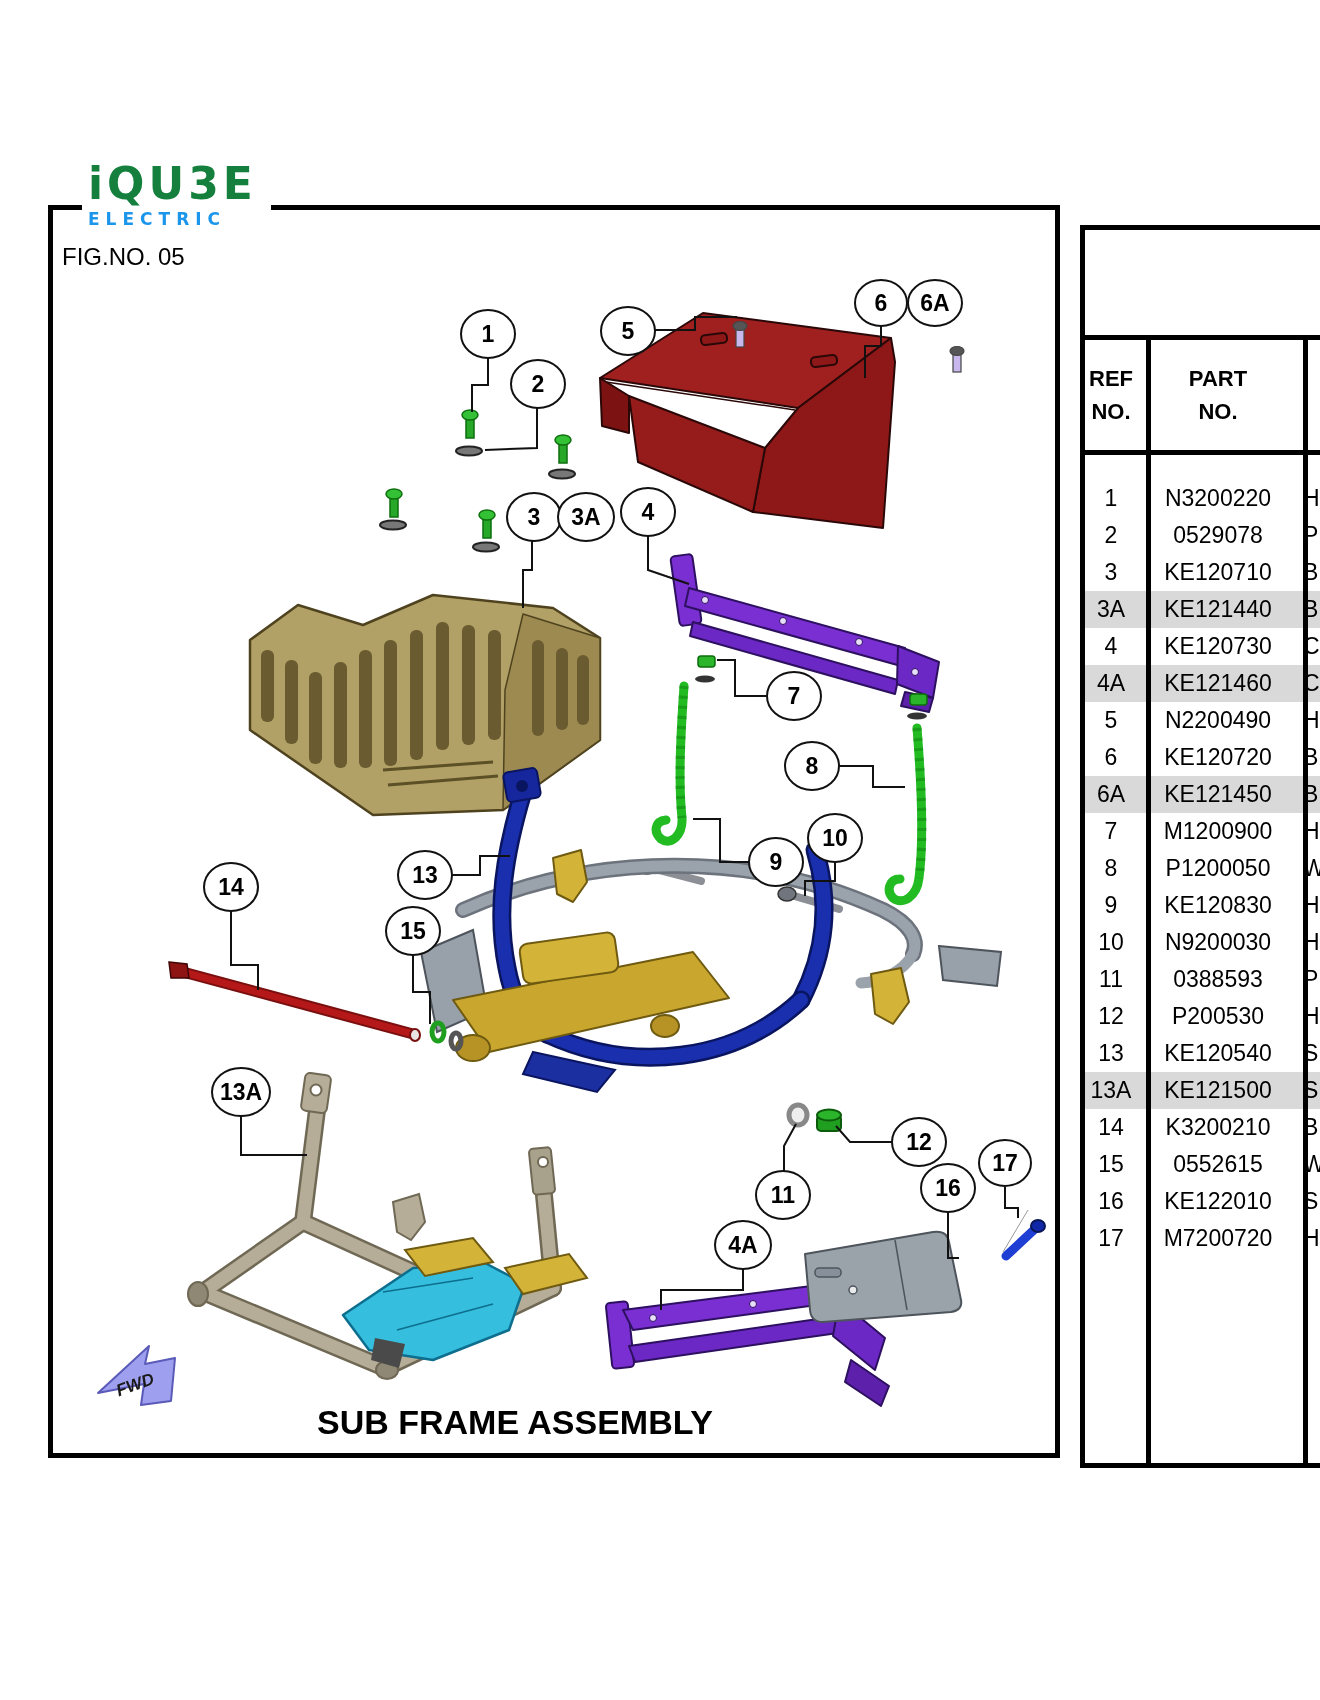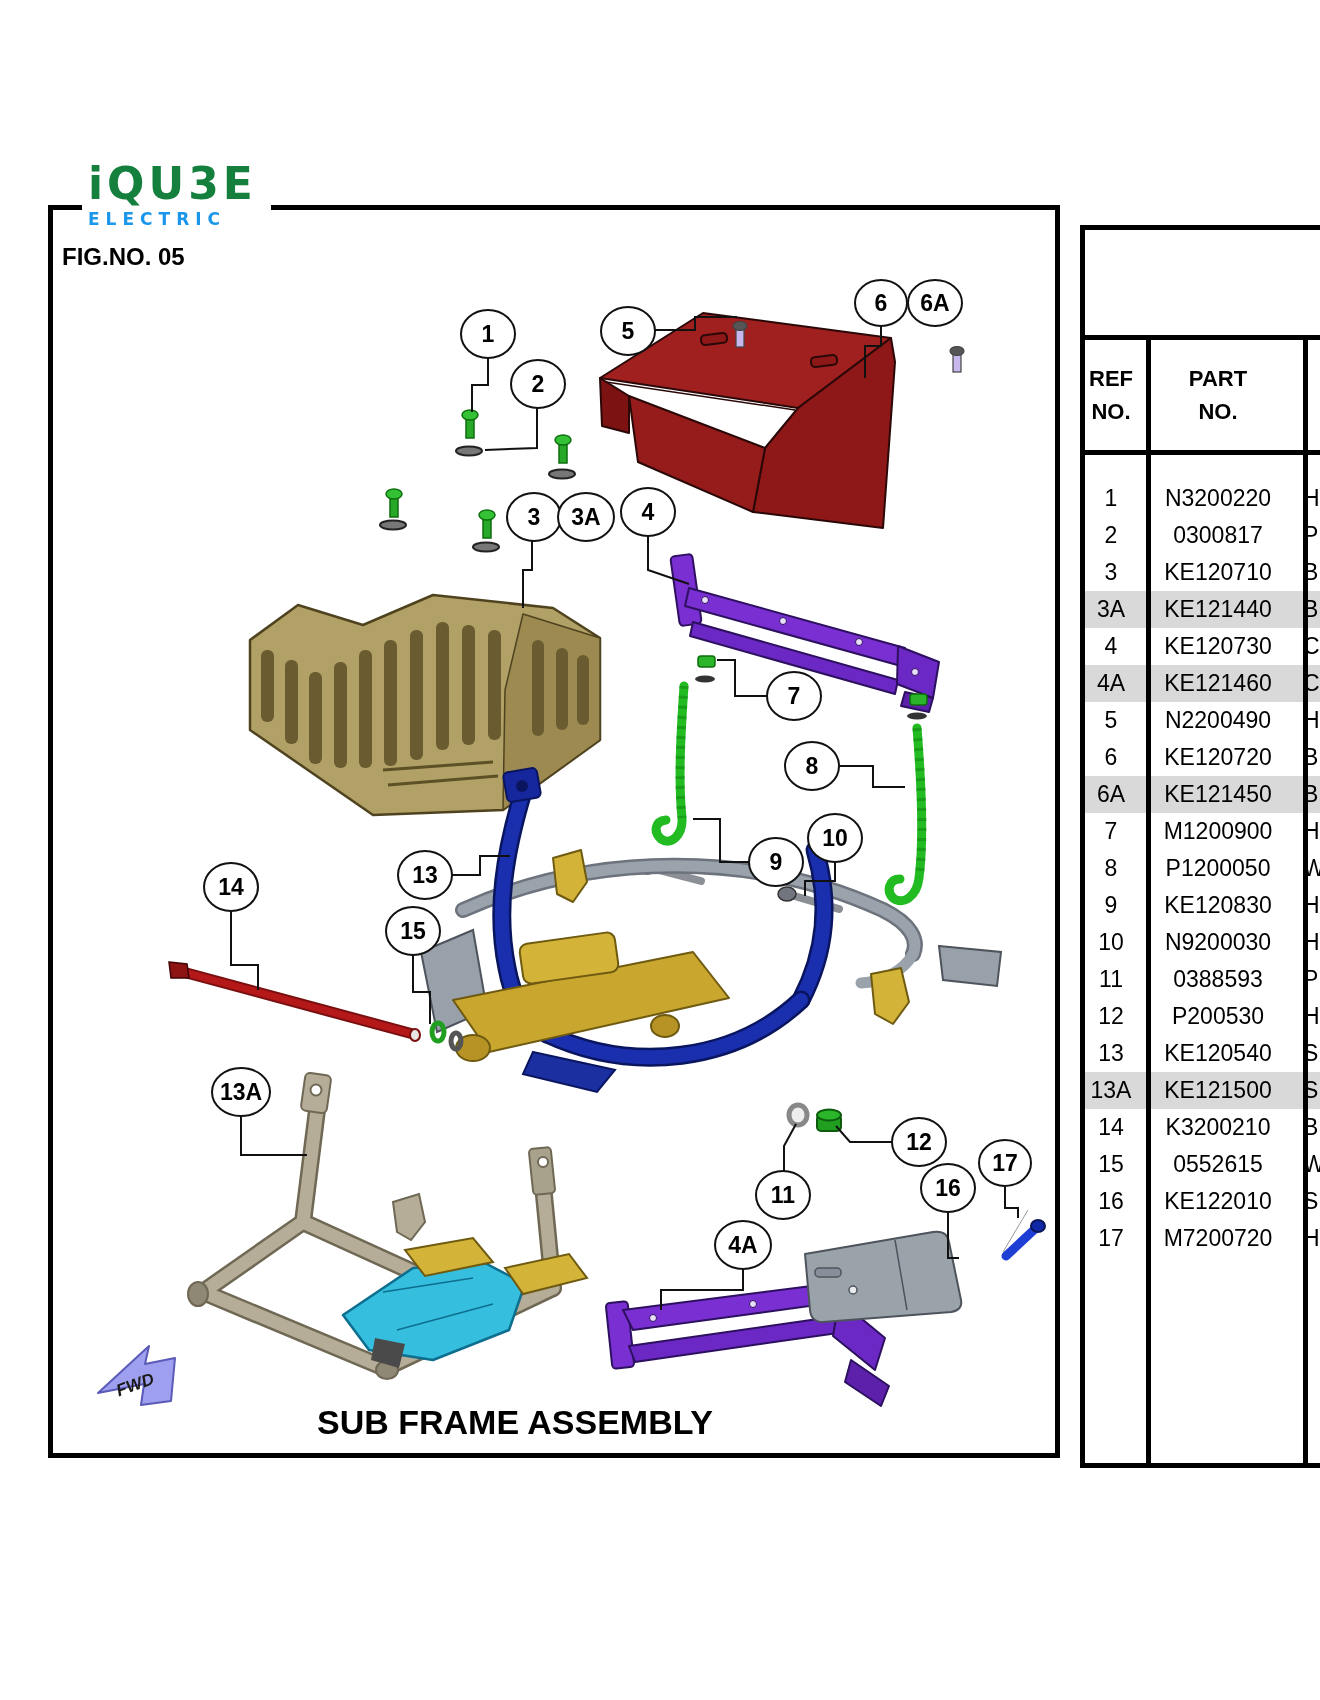--- a/index.html
+++ b/index.html
@@ -4,21 +4,21 @@
 <style>
   html,body{margin:0;padding:0;}
   body{width:1320px;height:1700px;background:#fff;position:relative;overflow:hidden;
        font-family:"Liberation Sans",sans-serif;color:#000;}
   
   .logo{position:absolute;left:82px;top:160px;z-index:3;background:#fff;padding:2px 14px 4px 6px;line-height:1;}
   .logo .brand{font-weight:bold;font-size:44px;letter-spacing:4px;color:#15803d;font-family:"DejaVu Sans",sans-serif;}
   .logo .sub{font-weight:bold;font-size:17px;letter-spacing:6px;color:#1b96ea;margin-top:5px;font-family:"DejaVu Sans",sans-serif;}
   
   .main-box{position:absolute;left:48px;top:205px;width:1002px;height:1243px;border:5px solid #000;z-index:1;background:#fff;}
-  .fig-no{position:absolute;left:62px;top:243px;font-size:24px;font-weight:bold;z-index:4;}
+  .fig-no{position:absolute;left:62px;top:243px;font-size:24px;font-weight:normal;z-index:4;}
   .diagram{position:absolute;left:0;top:0;width:1002px;height:1243px;}
   
   .table-box{position:absolute;left:1080px;top:225px;width:400px;height:1233px;border:5px solid #000;background:#fff;z-index:2;}
   .t-band{height:105px;border-bottom:5px solid #000;}
   .t-head{height:110px;border-bottom:5px solid #000;display:flex;align-items:center;text-align:center;
           font-weight:bold;font-size:22px;line-height:1.5;}
   .c1{width:52px;flex:none;text-align:center;}
   .sp{width:5px;flex:none;}
   .c2{width:152px;flex:none;text-align:center;}
   .c3{flex:1;padding-left:4px;white-space:nowrap;overflow:hidden;}
@@ -369,21 +369,21 @@
     <div class="t-row">
         <div class="c1">1</div>
         <div class="sp"></div>
         <div class="c2">N3200220</div>
         <div class="sp"></div>
         <div class="c3">H</div>
       </div>
     <div class="t-row">
         <div class="c1">2</div>
         <div class="sp"></div>
-        <div class="c2">0300817</div>
+        <div class="c2">0529078</div>
         <div class="sp"></div>
         <div class="c3">P</div>
       </div>
     <div class="t-row">
         <div class="c1">3</div>
         <div class="sp"></div>
         <div class="c2">KE120710</div>
         <div class="sp"></div>
         <div class="c3">B</div>
       </div>

